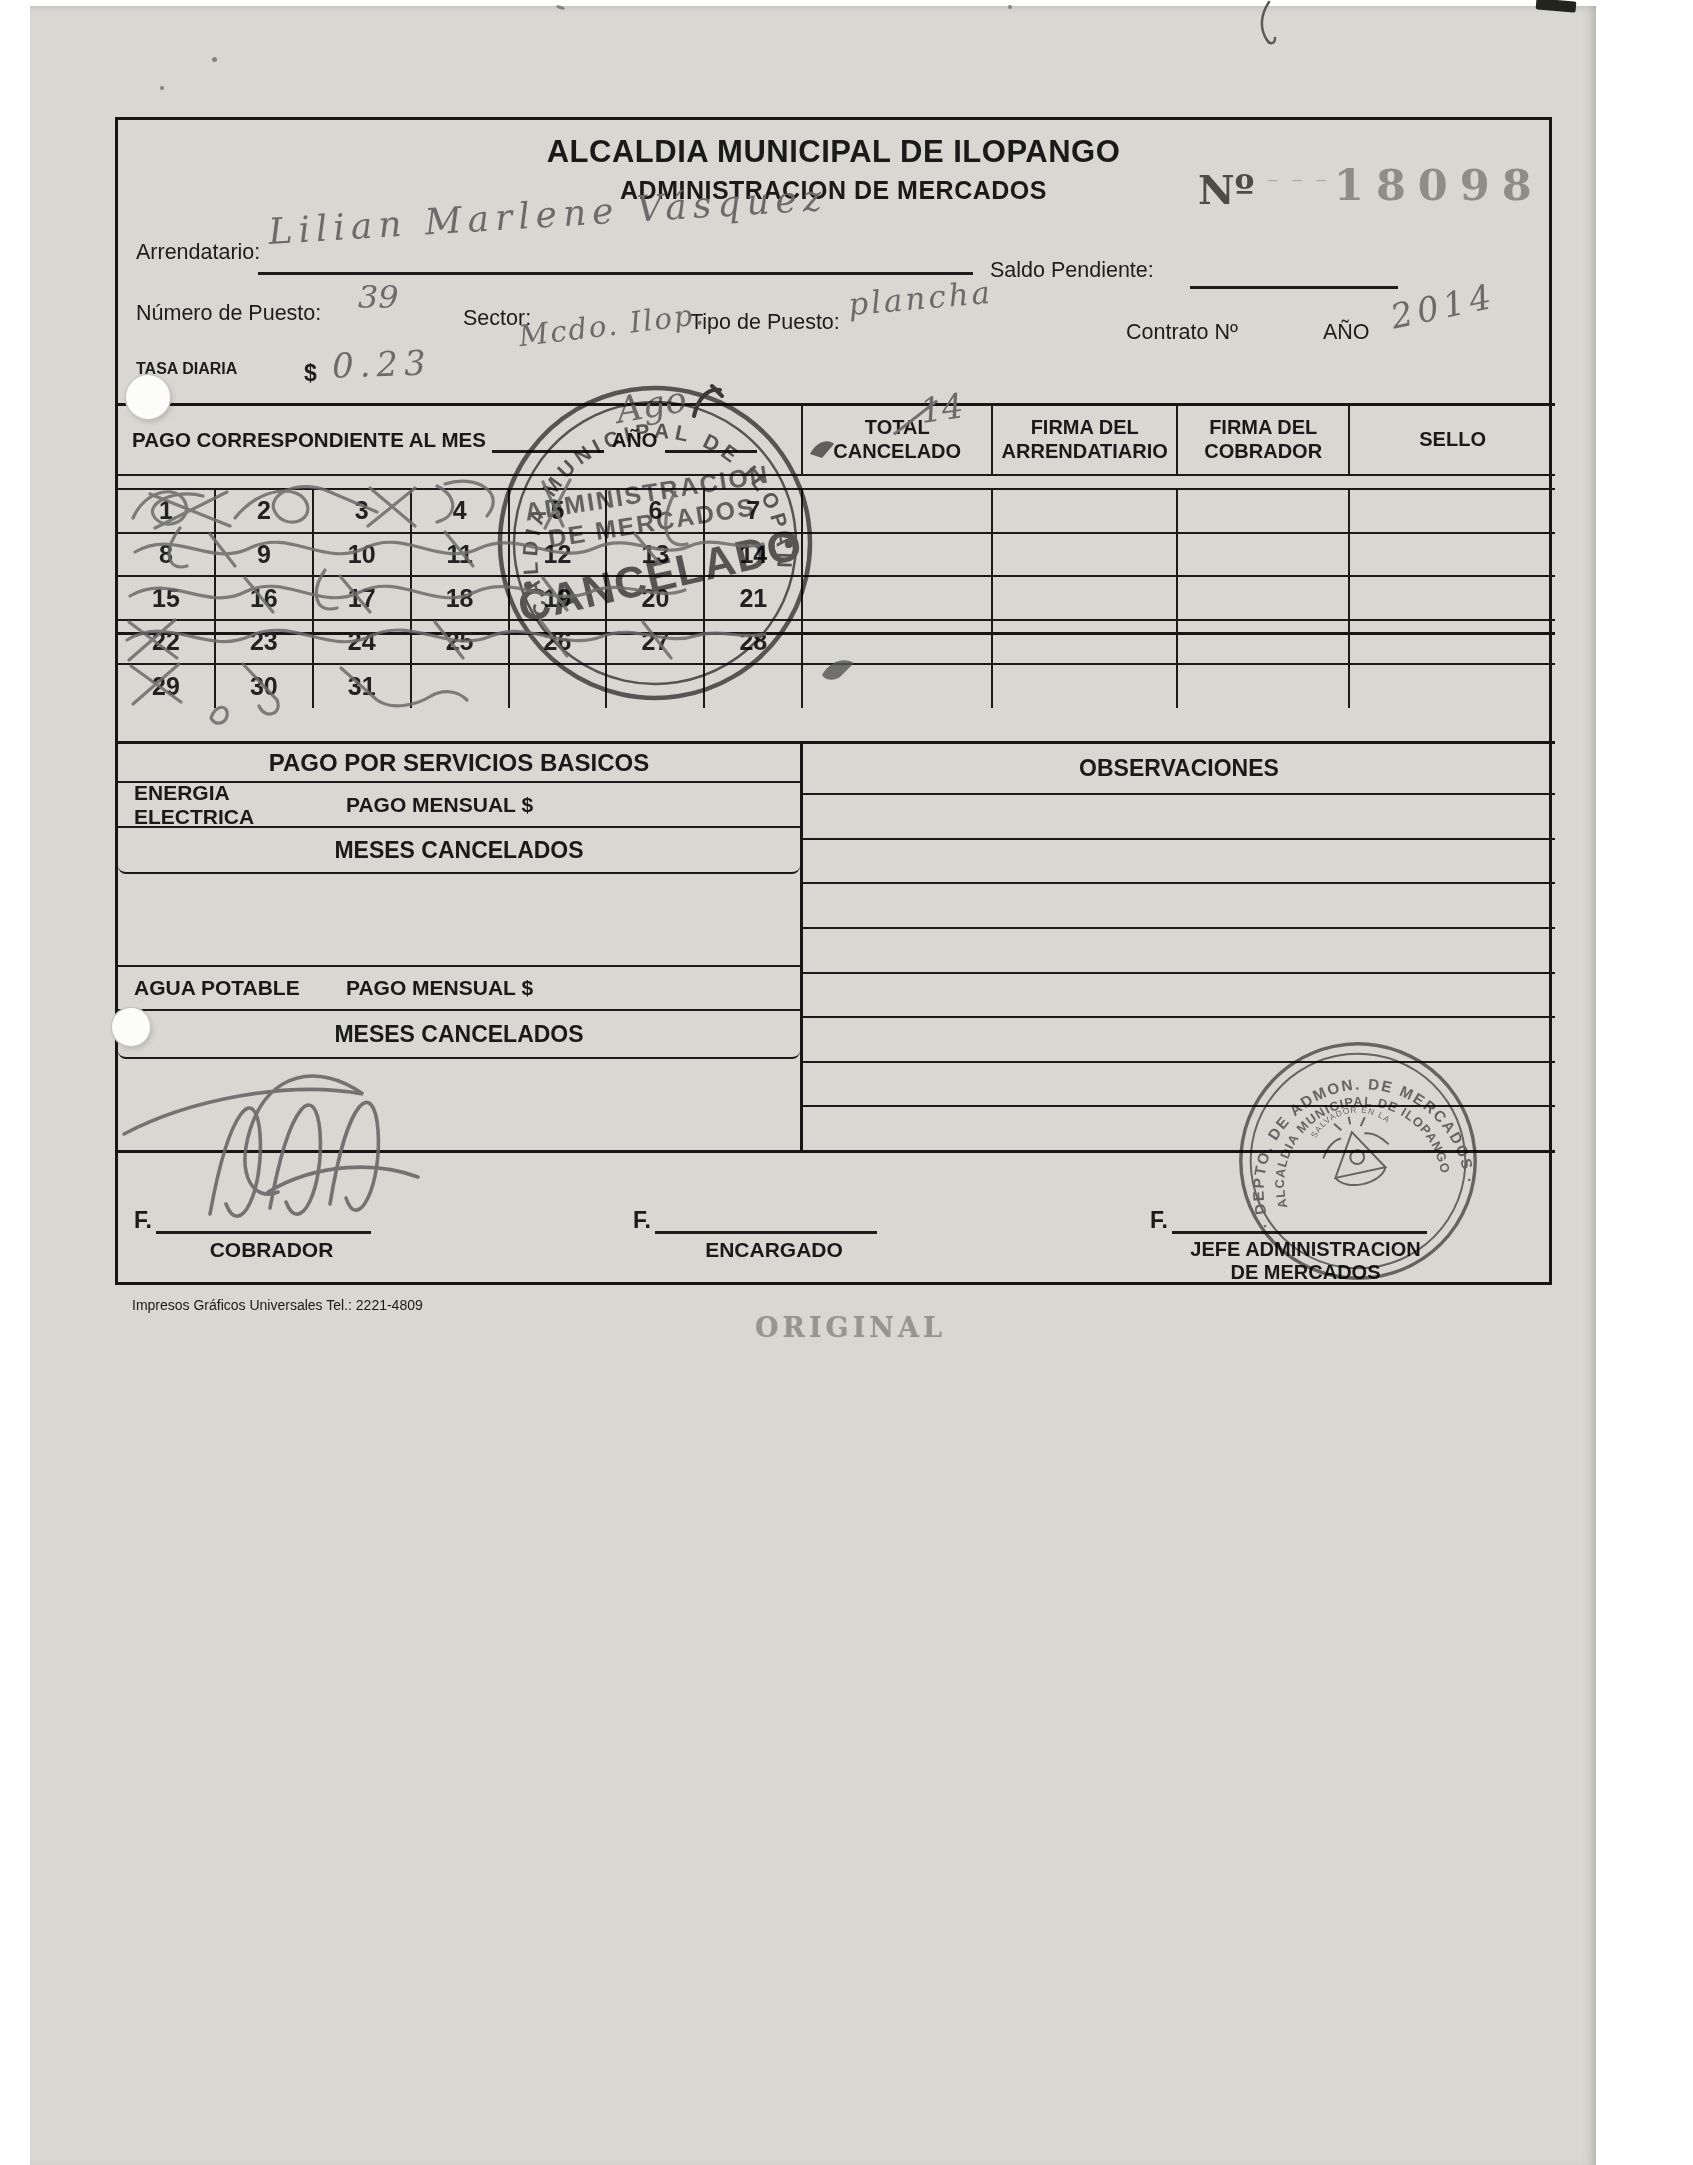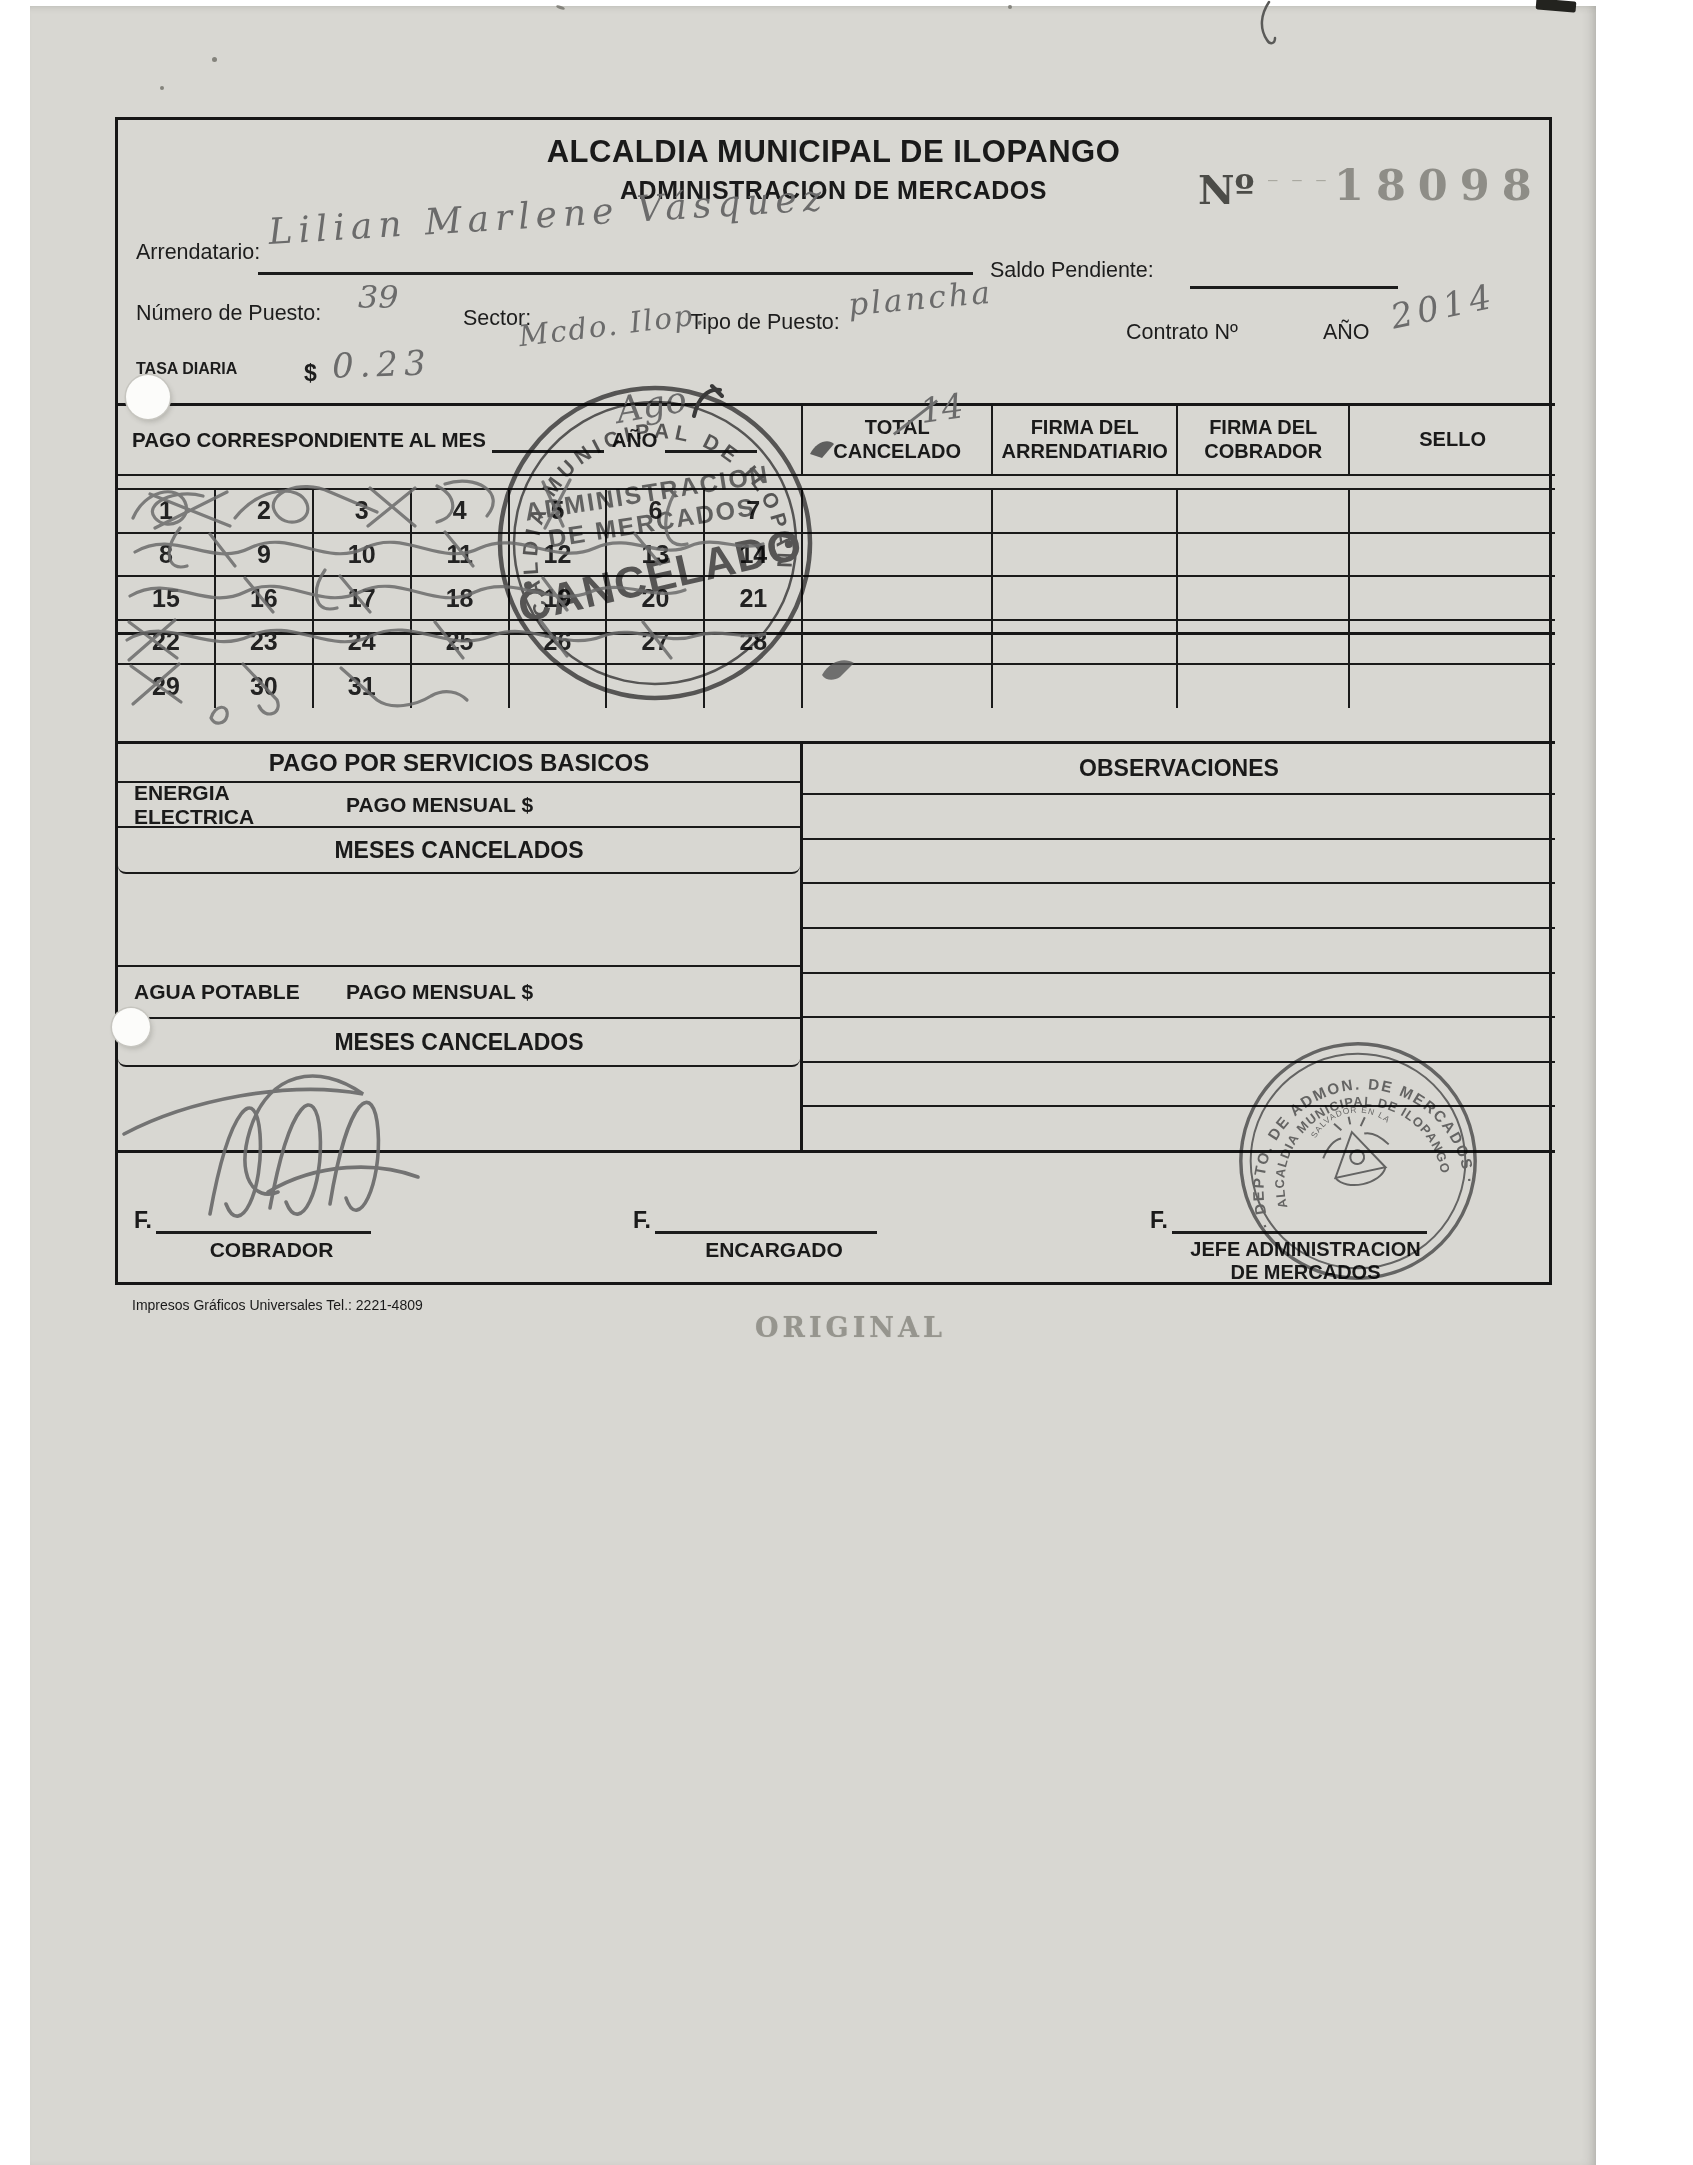--- a/index.html
+++ b/index.html
@@ -226,21 +226,21 @@
 
     <div class="services">
       <div class="svc-left">
         <div class="svc-row svc-title">PAGO POR SERVICIOS BASICOS</div>
         <div class="svc-row svc-pair">
           <span class="c1">ENERGIA ELECTRICA</span>
           <span>PAGO MENSUAL $</span>
         </div>
         <div class="svc-row svc-meses">MESES CANCELADOS</div>
         <div class="svc-row svc-empty-tall"></div>
-        <div class="svc-row svc-pair" style="height:52px;">
+        <div class="svc-row svc-pair" style="height:44px;">
           <span class="c1">AGUA POTABLE</span>
           <span>PAGO MENSUAL $</span>
         </div>
         <div class="svc-row svc-meses" style="height:48px;">MESES CANCELADOS</div>
         <div class="svc-open"></div>
       </div>
       <div class="svc-right">
         <div class="obs-title">OBSERVACIONES</div>
         <div class="obs-rows">
             <div class="obs-row"></div>

